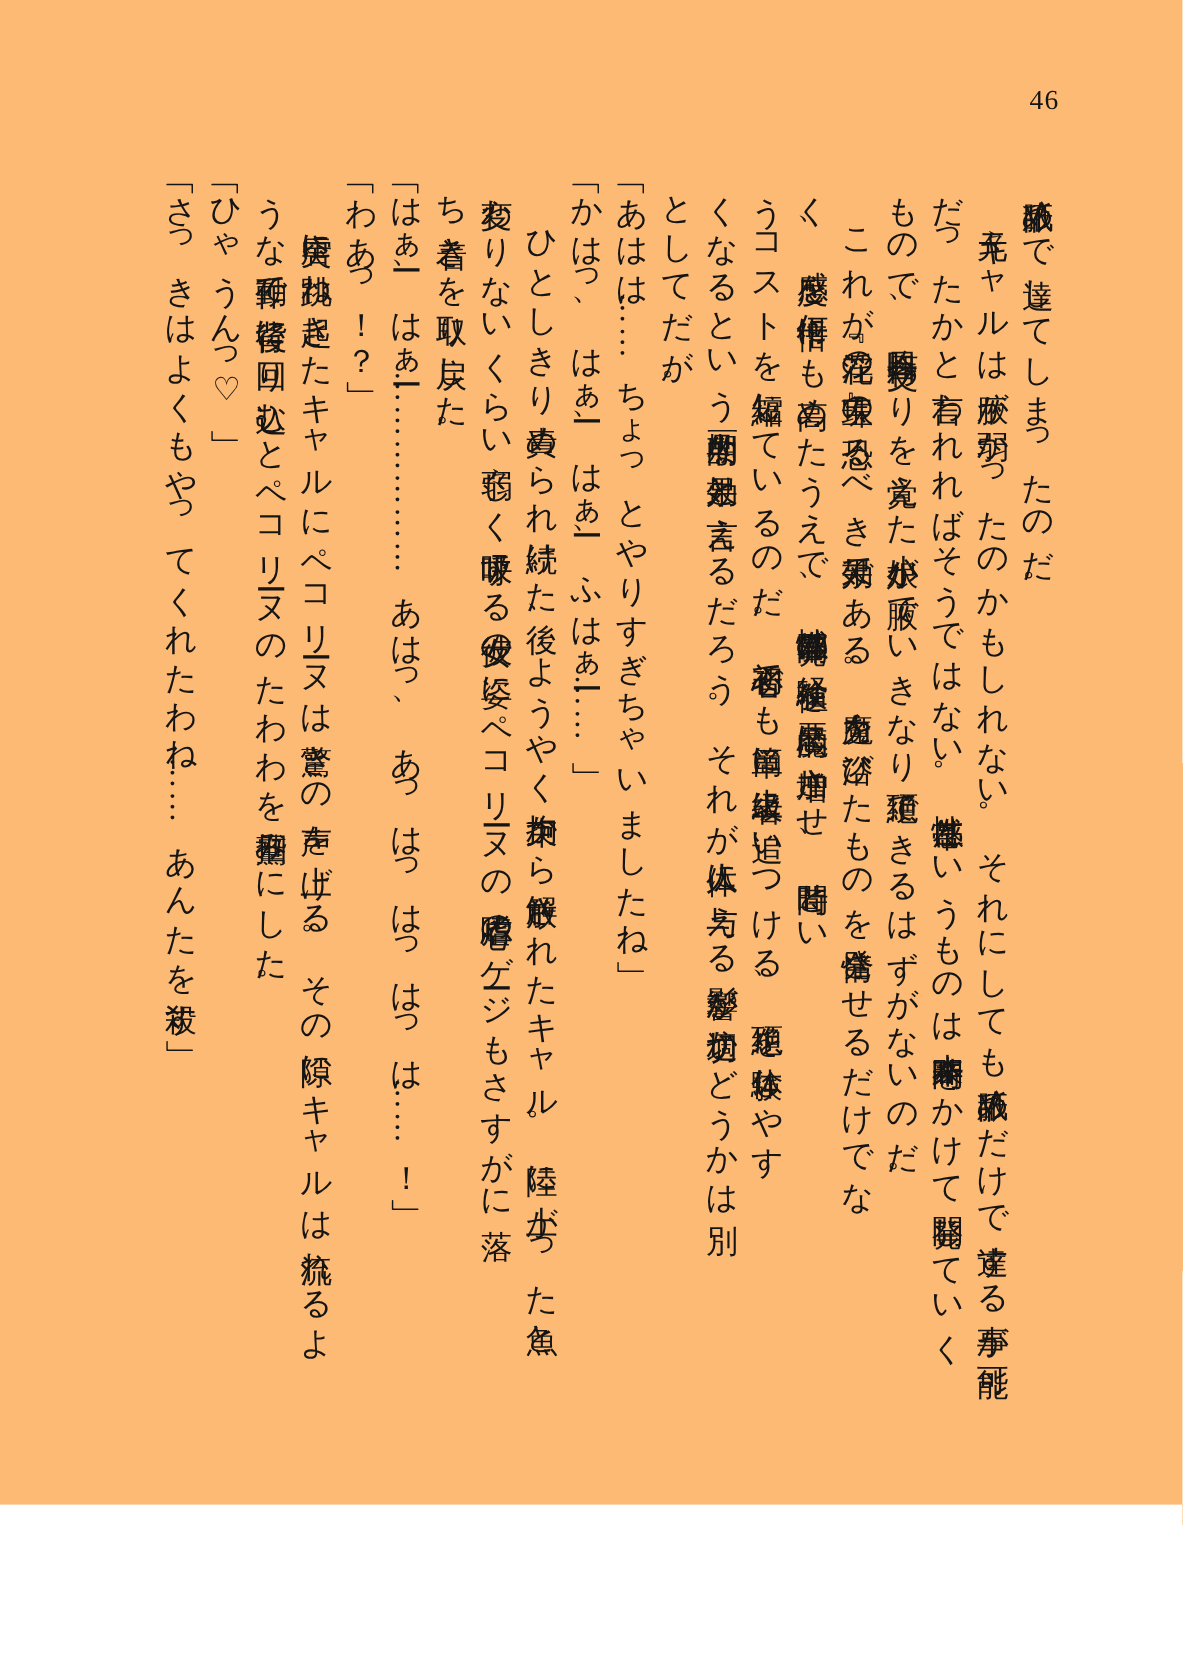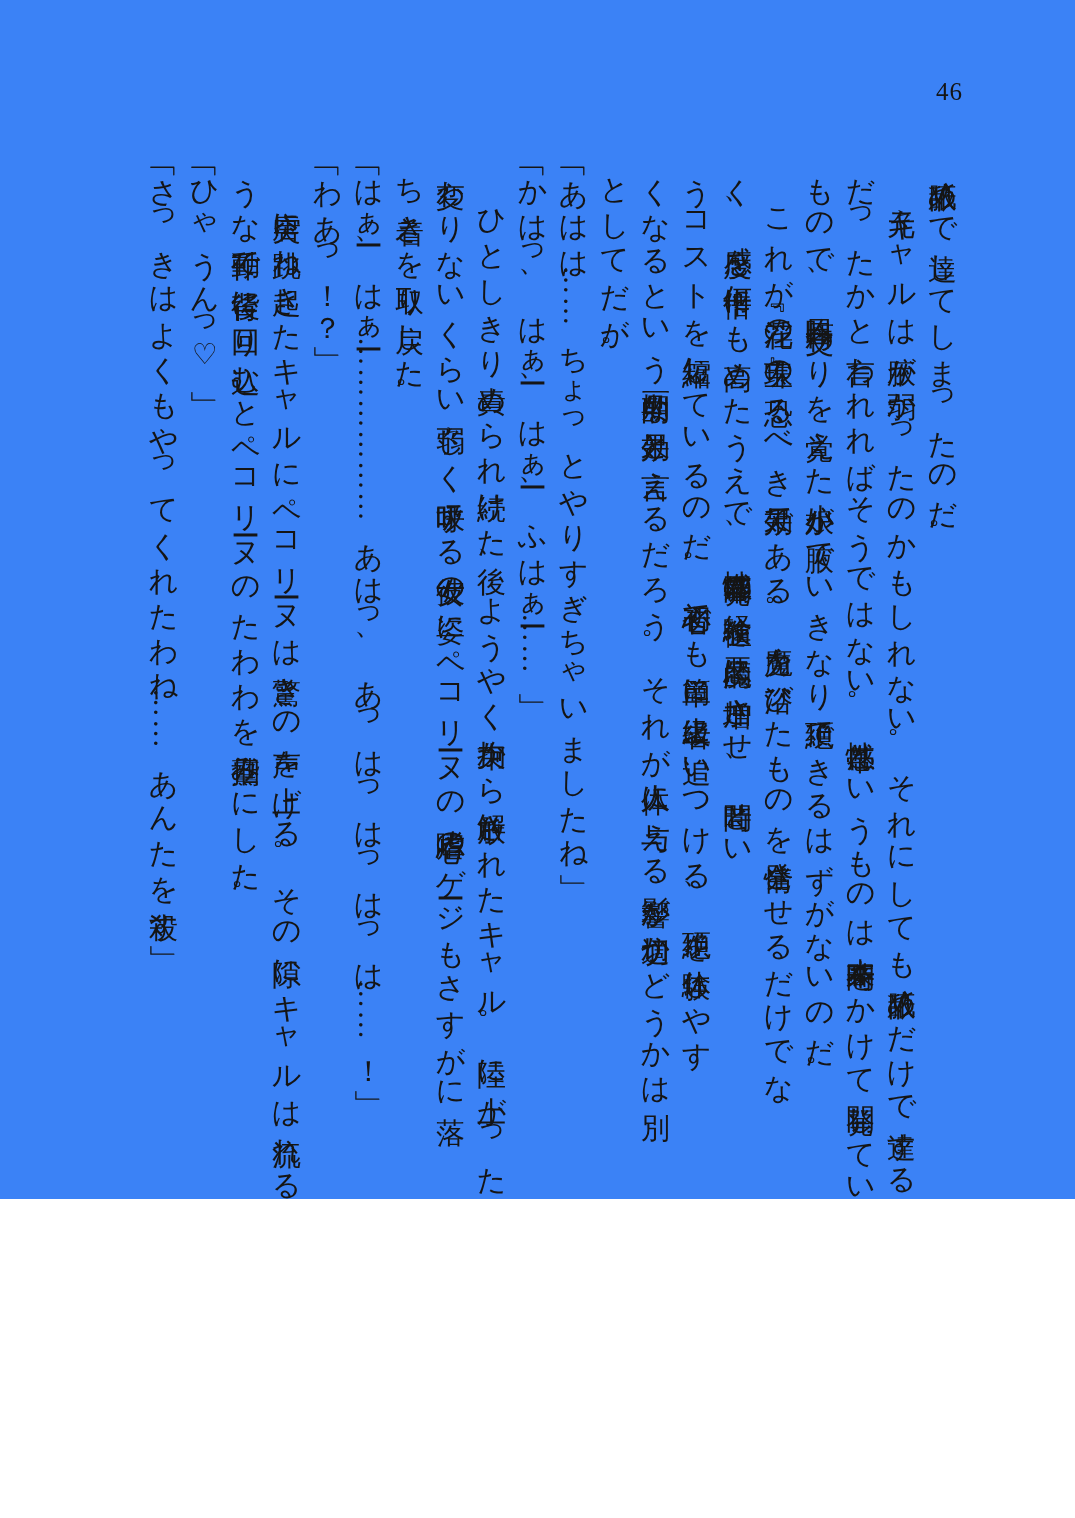--- a/index.html
+++ b/index.html
@@ -3,22 +3,22 @@
 <meta charset="utf-8">
 <style>
   html, body {
     margin: 0;
     padding: 0;
     background: #ffffff;
   }
   .page {
     position: relative;
     width: 1075px;
-    height: 1199px;
-    background: #3b82f6;
+    height: 1368px;
+    background: #fdba74;
     overflow: hidden;
     font-family: "Liberation Serif", "DejaVu Serif", serif;
     color: #151515;
   }
   .page-number {
     position: absolute;
     top: 78px;
     left: 936px;
     font-size: 25px;
     letter-spacing: 1px;

